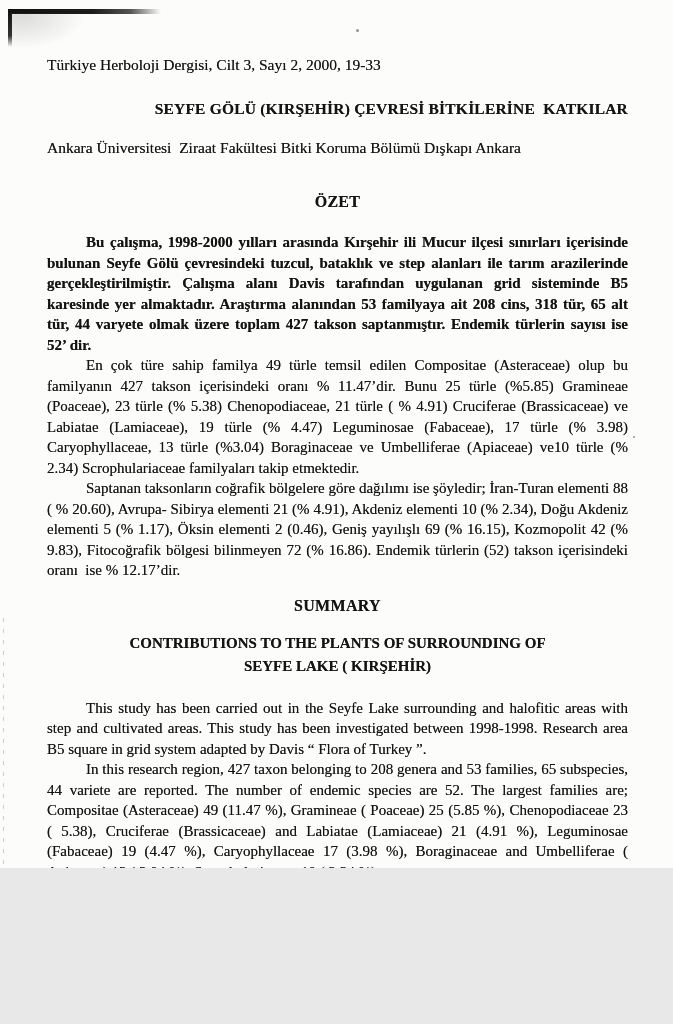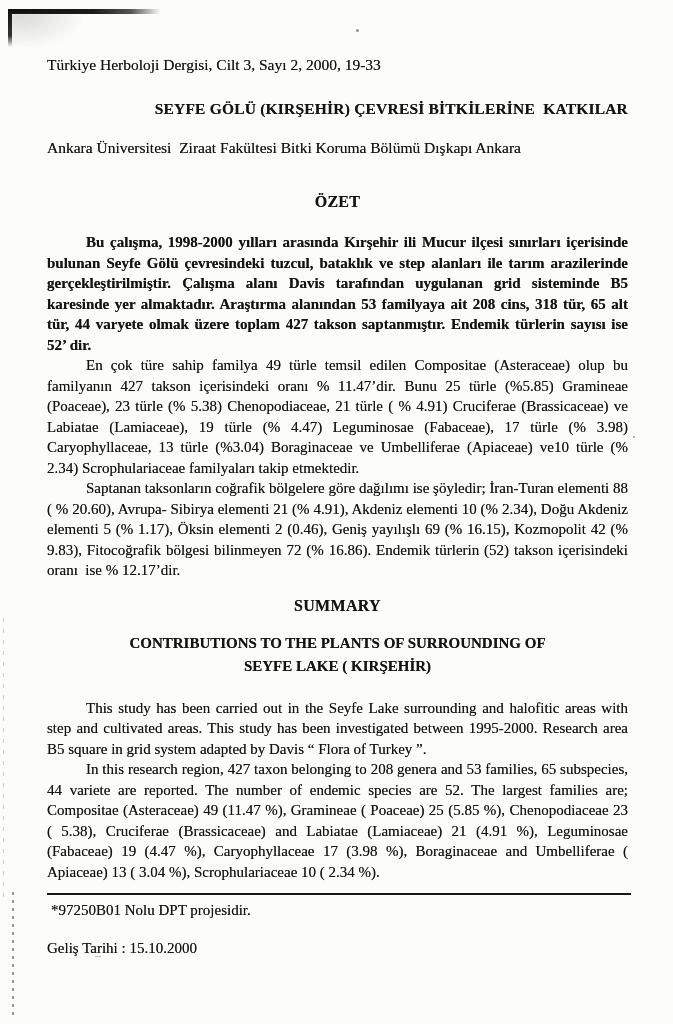--- a/index.html
+++ b/index.html
@@ -3,21 +3,21 @@
 <meta charset="utf-8">
 <style>
   html, body {
     margin: 0;
     padding: 0;
     background: #e8e8e8;
   }
   .scan-page {
     position: relative;
     width: 673px;
-    height: 1024px;
+    height: 868px;
     margin: 0 auto;
     background: #fcfcfb;
     overflow: hidden;
     font-family: "Liberation Serif", "DejaVu Serif", serif;
     color: #141414;
   }
   
   .artifact { position: absolute; pointer-events: none; }
   .corner-h {
     left: 9px; top: 9px; width: 152px; height: 5px;
@@ -153,21 +153,21 @@
     <h2 class="section-heading txt">ÖZET</h2>
 
     <p class="body-para first txt">Bu çalışma, 1998-2000 yılları arasında Kırşehir ili Mucur ilçesi sınırları içerisinde bulunan Seyfe Gölü çevresindeki tuzcul, bataklık ve step alanları ile tarım arazilerinde gerçekleştirilmiştir. Çalışma alanı Davis tarafından uygulanan grid sisteminde B5 karesinde yer almaktadır. Araştırma alanından 53 familyaya ait 208 cins, 318 tür, 65 alt tür, 44 varyete olmak üzere toplam 427 takson saptanmıştır. Endemik türlerin sayısı ise 52’ dir.</p>
     <p class="body-para txt">En çok türe sahip familya 49 türle temsil edilen Compositae (Asteraceae) olup bu familyanın 427 takson içerisindeki oranı % 11.47’dir. Bunu 25 türle (%5.85) Gramineae (Poaceae), 23 türle (% 5.38) Chenopodiaceae, 21 türle ( % 4.91) Cruciferae (Brassicaceae) ve Labiatae (Lamiaceae), 19 türle (% 4.47) Leguminosae (Fabaceae), 17 türle (% 3.98) Caryophyllaceae, 13 türle (%3.04) Boraginaceae ve Umbelliferae (Apiaceae) ve10 türle (% 2.34) Scrophulariaceae familyaları takip etmektedir.</p>
     <p class="body-para txt">Saptanan taksonların coğrafik bölgelere göre dağılımı ise şöyledir; İran-Turan elementi 88 ( % 20.60), Avrupa- Sibirya elementi 21 (% 4.91), Akdeniz elementi 10 (% 2.34), Doğu Akdeniz elementi 5 (% 1.17), Öksin elementi 2 (0.46), Geniş yayılışlı 69 (% 16.15), Kozmopolit 42 (% 9.83), Fitocoğrafik bölgesi bilinmeyen 72 (% 16.86). Endemik türlerin (52) takson içerisindeki oranı&nbsp; ise % 12.17’dir.</p>
 
     <h2 class="section-heading summary-h txt">SUMMARY</h2>
 
     <h3 class="sub-heading txt"><span>CONTRIBUTIONS TO THE PLANTS OF SURROUNDING OF</span><br><span>SEYFE LAKE ( KIRŞEHİR)</span></h3>
 
-    <p class="body-para sum-first txt">This study has been carried out in the Seyfe Lake surrounding and halofitic areas with step and cultivated areas. This study has been investigated between 1995-2000. Research area B5 square in grid system adapted by Davis “ Flora of Turkey ”.</p>
+    <p class="body-para sum-first txt">This study has been carried out in the Seyfe Lake surrounding and halofitic areas with step and cultivated areas. This study has been investigated between 1998-1998. Research area B5 square in grid system adapted by Davis “ Flora of Turkey ”.</p>
     <p class="body-para txt">In this research region, 427 taxon belonging to 208 genera and 53 families, 65 subspecies, 44 variete are reported. The number of endemic species are 52. The largest families are; Compositae (Asteraceae) 49 (11.47 %), Gramineae ( Poaceae) 25 (5.85 %), Chenopodiaceae 23 ( 5.38), Cruciferae (Brassicaceae) and Labiatae (Lamiaceae) 21 (4.91 %), Leguminosae (Fabaceae) 19 (4.47 %), Caryophyllaceae 17 (3.98 %), Boraginaceae and Umbelliferae ( Apiaceae) 13 ( 3.04 %), Scrophulariaceae 10 ( 2.34 %).</p>
 
   </div>
 
   <div class="footer">
     <div class="footnote-rule"></div>
     <p class="footnote txt">*97250B01 Nolu DPT projesidir.</p>
     <p class="received txt">Geliş Tarihi : 15.10.2000</p>
   </div>
 

